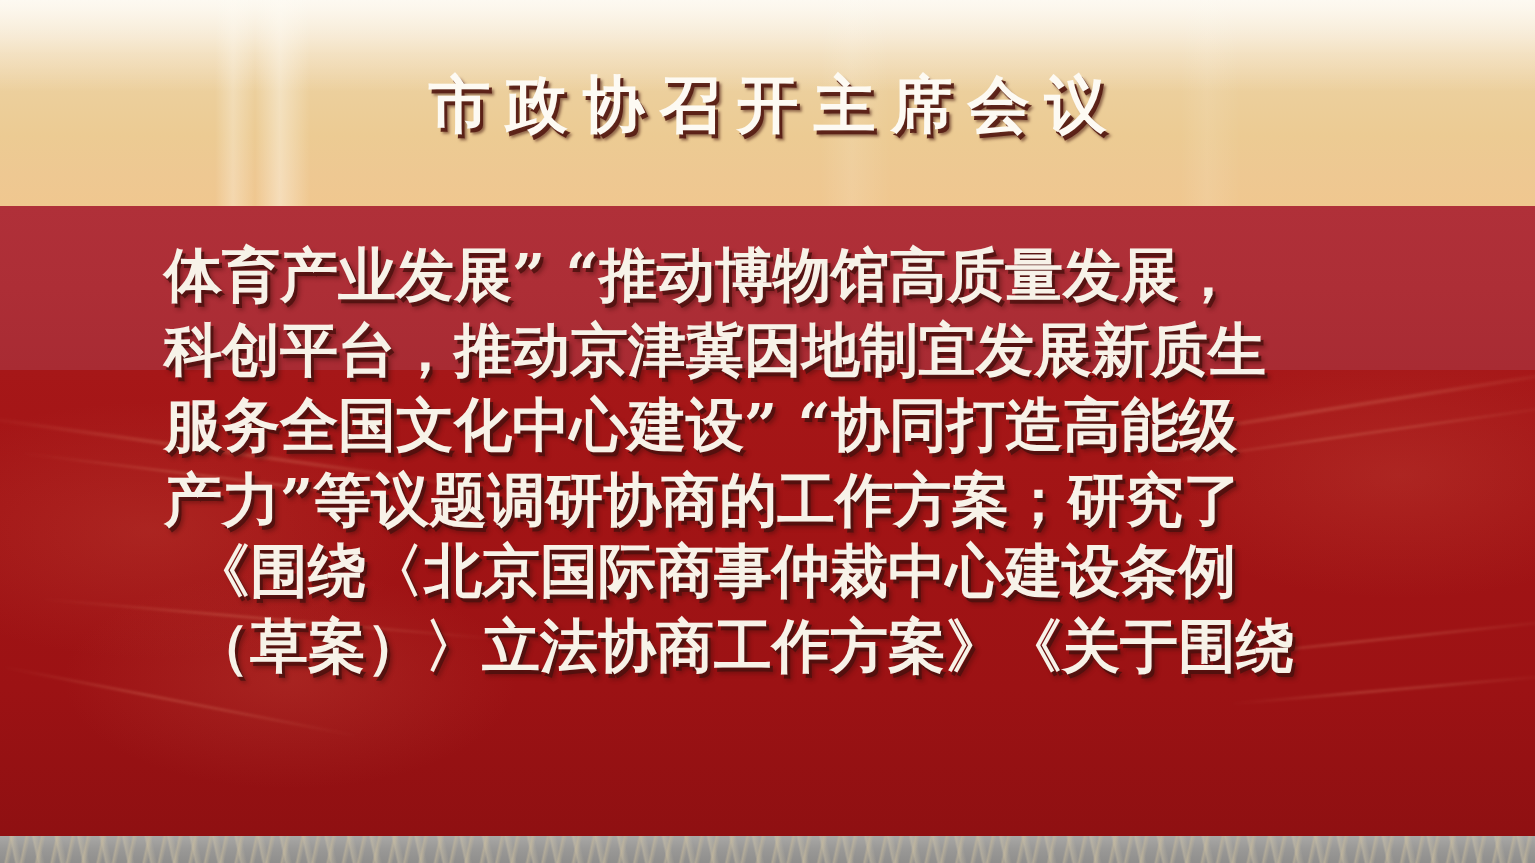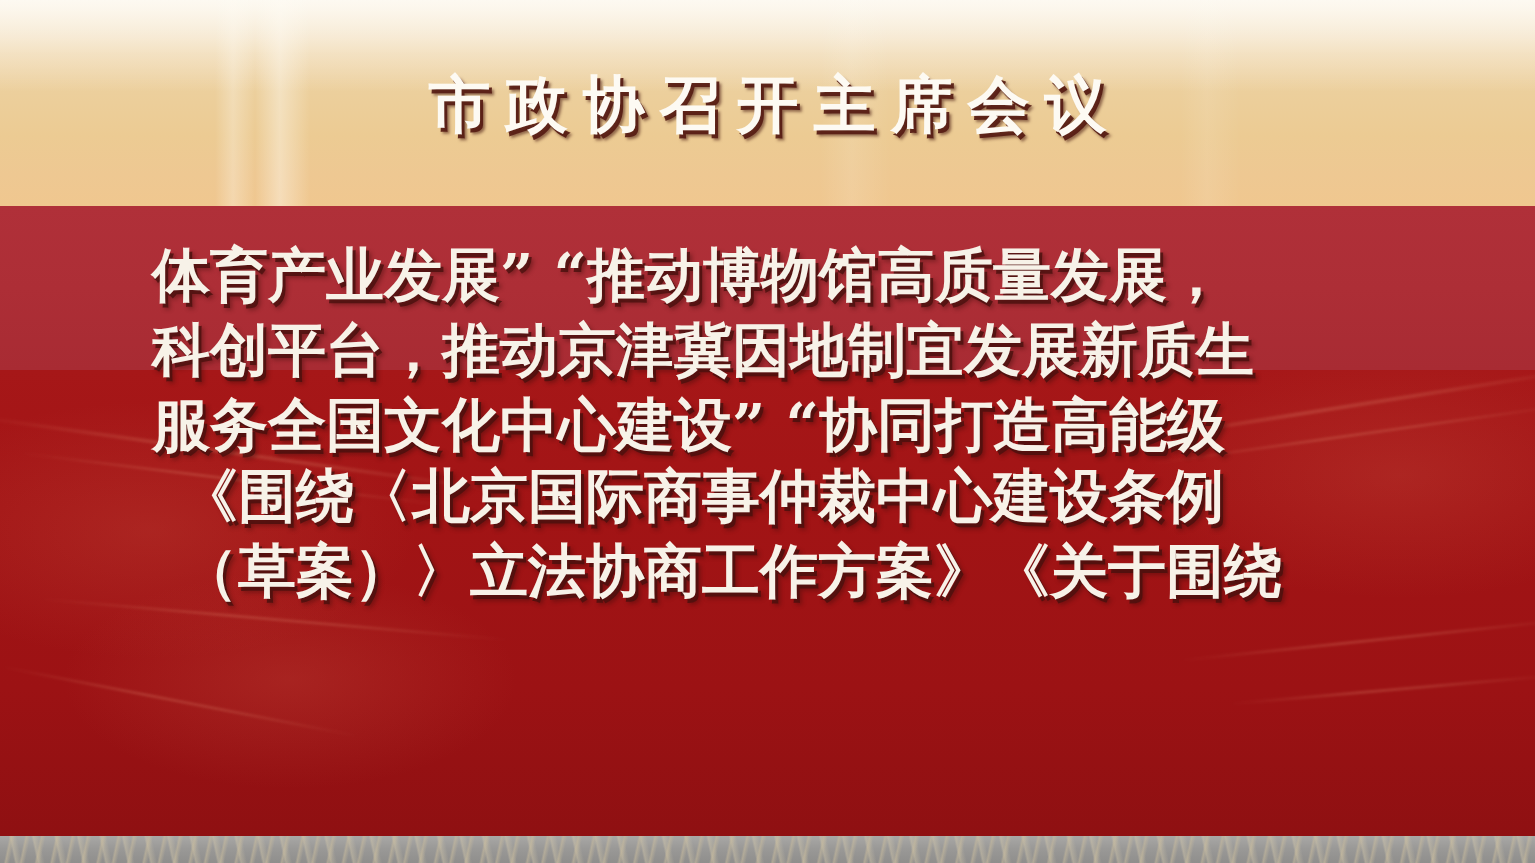--- a/index.html
+++ b/index.html
@@ -151,21 +151,21 @@
     color: #fdfaf3;
     text-shadow:
       3px 4px 0 rgba(86, 27, 18, .92),
       5px 6px 3px rgba(70, 22, 14, .55);
     white-space: nowrap;
   }
 
   
   .body-copy {
     position: absolute;
-    left: 152px;
+    left: 164px;
     top: 238px;
     width: 1240px;
   }
   .body-line {
     font-family: "DejaVu Serif", "Liberation Serif", serif;
     font-weight: 700;
     font-size: 58px;
     line-height: 75px;
     color: #f7f2e8;
     letter-spacing: 0px;
@@ -207,19 +207,20 @@
     <div class="wisp w5"></div>
     <div class="wisp w6"></div>
     <div class="wisp w7"></div>
     <div class="wisp w8"></div>
   </div>
 
   <div class="body-copy">
     <div class="body-line">体育产业发展”  “推动博物馆高质量发展，</div>
     <div class="body-line">科创平台，推动京津冀因地制宜发展新质生</div>
     <div class="body-line">服务全国文化中心建设”  “协同打造高能级</div>
+    <div class="body-line">产力”等议题调研协商的工作方案；研究了</div>
     <div class="body-line indent">《围绕〈北京国际商事仲裁中心建设条例</div>
     <div class="body-line indent">（草案）〉立法协商工作方案》《关于围绕</div>
   </div>
 
   <div class="video-layer video-bottom"></div>
 
 </div>
 
 </body></html>

